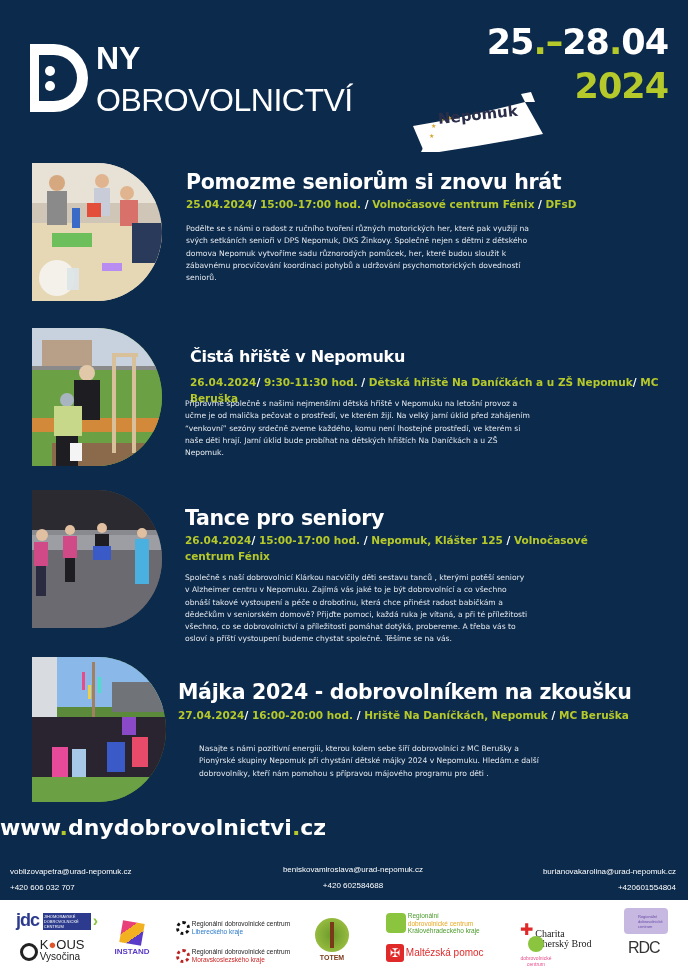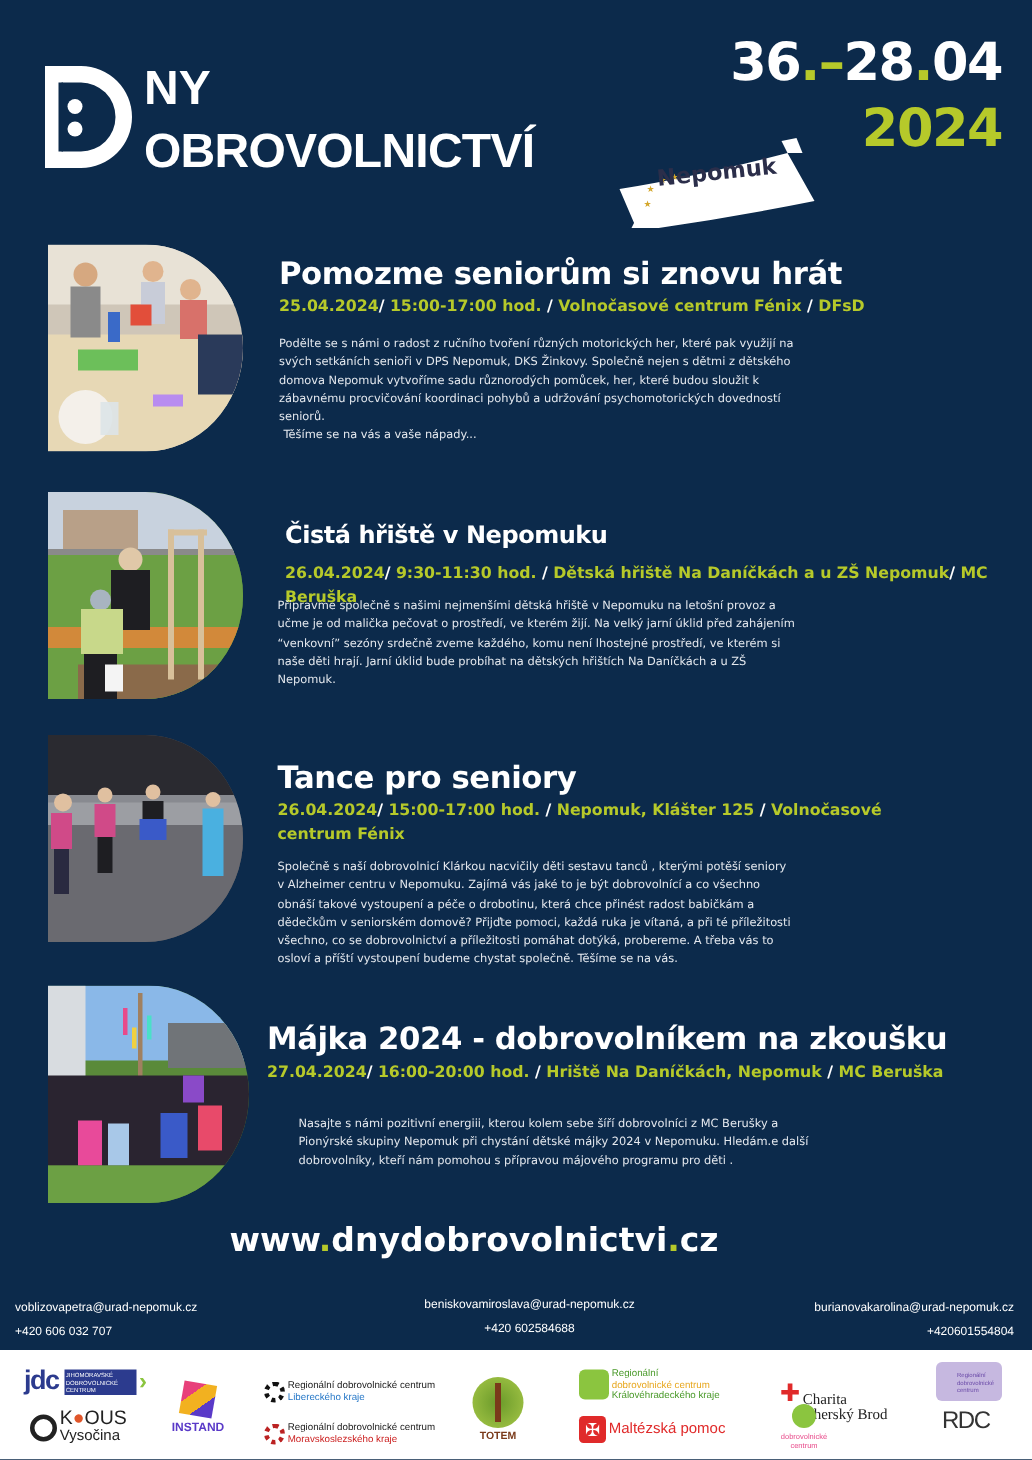--- a/index.html
+++ b/index.html
@@ -3,37 +3,37 @@
 <meta charset="utf-8">
 <style>
   * { box-sizing: border-box; margin: 0; padding: 0; }
   html, body { width: 688px; height: 973px; overflow: hidden; }
   body { background: #0c2a4b; font-family: "DejaVu Sans", sans-serif; color: #fff; position: relative; }
   .abs { position: absolute; }
 
   
   .logo-d { left: 30px; top: 44px; width: 58px; height: 68px; }
   .logo-ny { left: 96px; top: 40px; font-family: "Liberation Sans", sans-serif; font-weight: bold; font-size: 32px; letter-spacing: 0px; line-height: 36px; color:#fff; }
-  .logo-dobro { left: 96px; top: 82px; font-family: "Liberation Sans", sans-serif; font-weight: bold; font-size: 32px; line-height: 36px; color:#fff; letter-spacing: -0.5px; }
+  .logo-dobro { left: 96px; top: 82px; font-family: "Liberation Sans", sans-serif; font-weight: normal; font-size: 32px; line-height: 36px; color:#fff; letter-spacing: -0.5px; }
   .banner { left: 403px; top: 88px; width: 150px; height: 64px; }
   .banner-text { left: 438px; top: 110px; font-family: "DejaVu Sans", sans-serif; font-weight: bold; font-size: 15px; color: #2b2e4a; transform: rotate(-6deg); transform-origin: left center; }
   .date-range { right: 20px; top: 20px; font-family: "DejaVu Sans", sans-serif; font-weight: bold; font-size: 35px; letter-spacing: -1px; color: #fff; text-align: right; line-height: 44px; }
   .date-range .dot { color: #b6c92a; }
   .date-year { right: 20px; top: 64px; font-family: "DejaVu Sans", sans-serif; font-weight: bold; font-size: 35px; letter-spacing: -1px; color: #b6c92a; line-height: 44px; }
 
   
   .photo { position: absolute; left: 32px; overflow: hidden; border-radius: 0 50% 50% 0 / 0 50% 50% 0; }
   .photo svg { display:block; }
   .ev-title { position: absolute; font-family: "DejaVu Sans", sans-serif; font-weight: bold; color: #fff; white-space: nowrap; letter-spacing: -0.3px; }
   .ev-meta { position: absolute; font-family: "DejaVu Sans", sans-serif; font-weight: bold; font-size: 10.5px; color: #b6c92a; line-height: 16px; }
   .ev-meta .sep { color: #fff; }
   .ev-desc { position: absolute; font-family: "DejaVu Sans", sans-serif; font-size: 7.6px; line-height: 12.3px; color: #e4e8ee; }
 
   
-  .website { left: 0; width: 632px; top: 815px; text-align: center; font-family: "DejaVu Sans", sans-serif; font-weight: bold; font-size: 22px; color:#fff; }
+  .website { left: 0; width: 632px; top: 815px; font-family: "DejaVu Sans", sans-serif; font-weight: bold; font-size: 22px; color:#fff; }
   .website .dot { color: #b6c92a; }
   .contact { font-family: "Liberation Sans", sans-serif; font-size: 8px; color: #fff; line-height: 16px; }
   .logos { left: 0; top: 900px; width: 688px; height: 73px; background: #fff; }
   .logo-item { position: absolute; font-family: "Liberation Sans", sans-serif; font-size: 6.5px; line-height: 7.5px; }
 </style>
 </head>
 <body>
 
 <div class="abs logo-d">
   <svg width="58" height="68" viewBox="0 0 58 68">
@@ -53,21 +53,21 @@
     <path d="M22 56 L28 64 L18 64 Z" fill="#fff"></path>
     <text x="28" y="40" font-size="6" fill="#d4a72c">★</text>
     <text x="36" y="34" font-size="6" fill="#d4a72c">★</text>
     <text x="44" y="32" font-size="6" fill="#d4a72c">★</text>
     <text x="26" y="50" font-size="6" fill="#d4a72c">★</text>
   </svg>
 </div>
 <div class="abs banner-text">Nepomuk</div>
 
 <div class="abs date-range">
-  <span>36</span><span class="dot">.–</span><span>28</span><span class="dot">.</span><span>04</span>
+  <span>25</span><span class="dot">.–</span><span>28</span><span class="dot">.</span><span>04</span>
 </div>
 <div class="abs date-year">2024</div>
 
 <div class="photo" style="top:163px;width:130px;height:138px;">
   <svg width="130" height="138" viewBox="0 0 130 138">
     <rect width="130" height="138" fill="#cfc6b8"></rect>
     <rect x="0" y="0" width="130" height="40" fill="#e8e2d6"></rect>
     <rect x="0" y="60" width="130" height="78" fill="#e7d8b5"></rect>
     <rect x="20" y="70" width="40" height="14" fill="#6cbf5a"></rect>
     <circle cx="25" cy="115" r="18" fill="#f4f0ea"></circle>
@@ -83,21 +83,20 @@
     <rect x="70" y="100" width="20" height="8" fill="#b88cf0"></rect>
     <rect x="40" y="45" width="8" height="20" fill="#3a6ac8"></rect>
   </svg>
 </div>
 <div class="ev-title" style="left:186px;top:170px;font-size:20.5px;">Pomozme seniorům si znovu hrát</div>
 <div class="ev-meta" style="left:186px;top:196px;">
   <span>25.04.2024</span><span class="sep">/ </span><span>15:00-17:00 hod.</span><span class="sep"> / </span><span>Volnočasové centrum Fénix</span><span class="sep"> / </span><span>DFsD</span>
 </div>
 <div class="ev-desc" style="left:186px;top:223px;width:350px;">
   <div>Podělte se s námi o radost z ručního tvoření různých motorických her, které pak využijí na svých setkáních senioři v DPS Nepomuk, DKS Žinkovy. Společně nejen s dětmi z dětského domova Nepomuk vytvoříme sadu různorodých pomůcek, her, které budou sloužit k zábavnému procvičování koordinaci pohybů a udržování psychomotorických dovedností seniorů.</div>
-  <div style="padding-left:3px;">Těšíme se na vás a vaše nápady...</div>
 </div>
 
 <div class="photo" style="top:328px;width:130px;height:138px;">
   <svg width="130" height="138" viewBox="0 0 130 138">
     <rect width="130" height="138" fill="#5a8f3a"></rect>
     <rect x="0" y="0" width="130" height="40" fill="#c8d2de"></rect>
     <rect x="10" y="12" width="50" height="30" fill="#b8a088"></rect>
     <rect x="0" y="38" width="130" height="4" fill="#8a8a8a"></rect>
     <rect x="0" y="42" width="130" height="96" fill="#6ca044"></rect>
     <rect x="0" y="90" width="130" height="14" fill="#d2893a"></rect>

